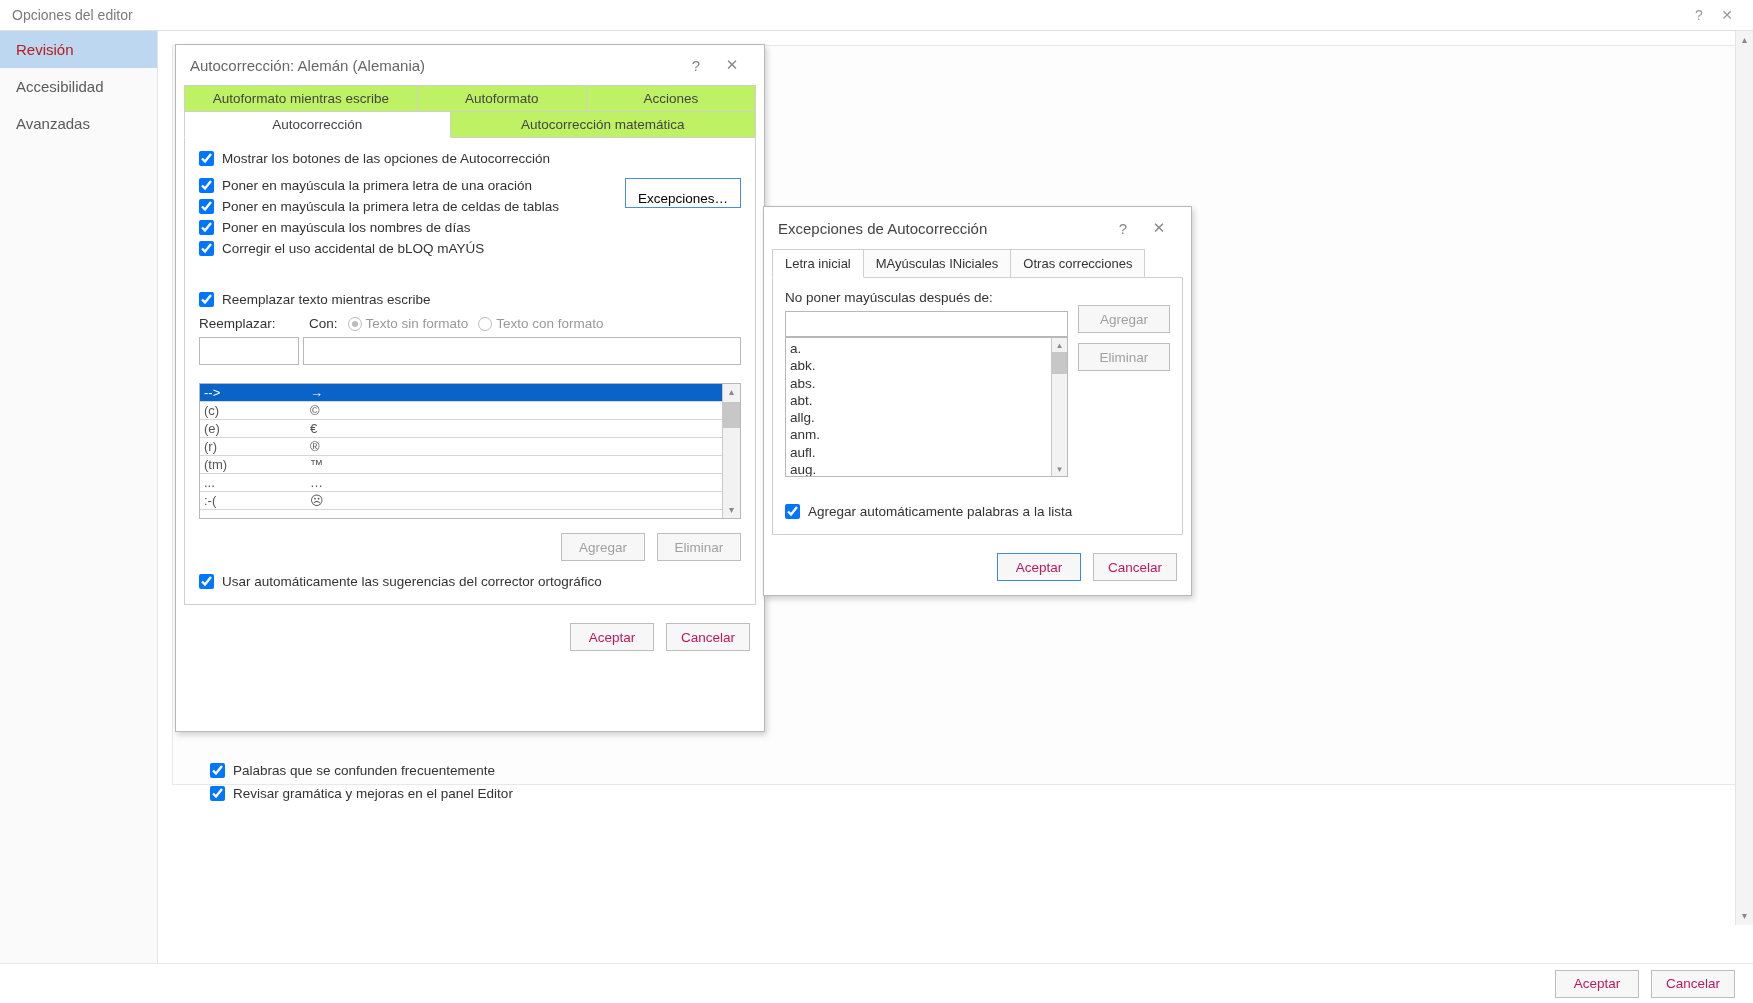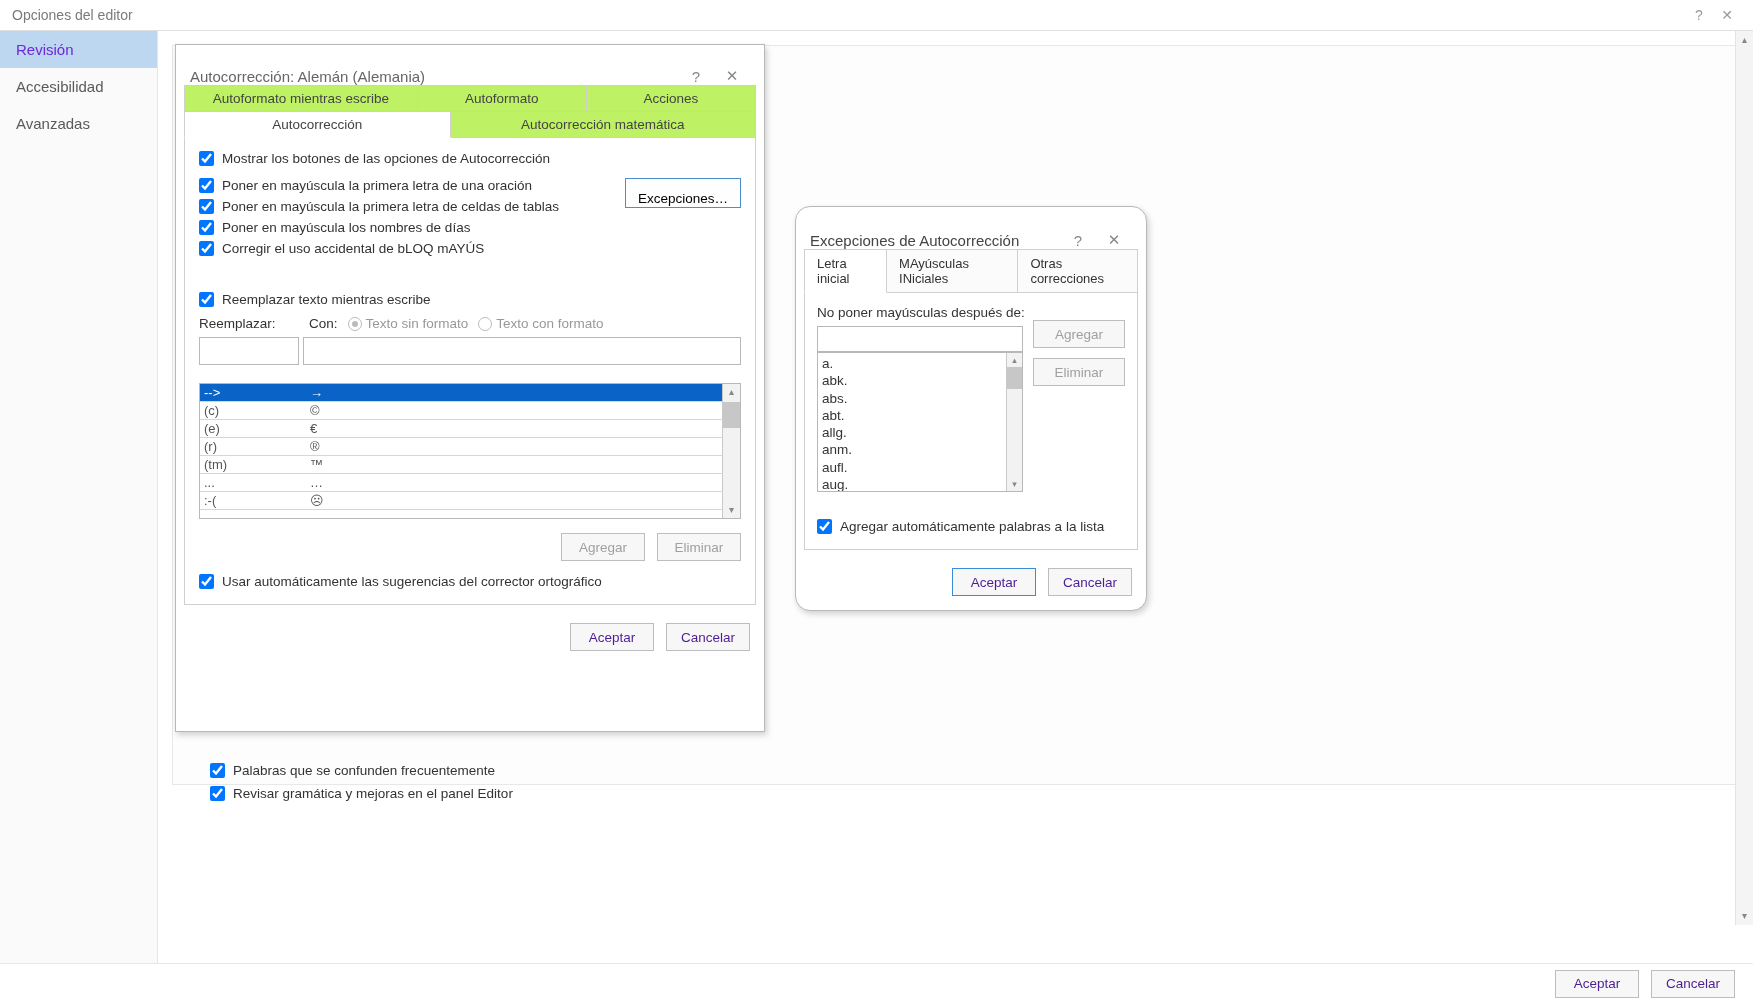--- a/index.html
+++ b/index.html
@@ -39,21 +39,21 @@
   border-right: 1px solid #e5e5e5;
 }
 .sidebar .nav-item {
   padding: 10px 16px;
   font-size: 15px;
   color: #5a5a5a;
   cursor: default;
 }
 .sidebar .nav-item.selected {
   background: #bcd7ef;
-  color: #6d28d9;
+  color: #b91c1c;
 }
 
 .main-pane {
   flex: 1;
   position: relative;
   background: #fff;
   padding: 14px;
 }
 .main-inner {
   border: 1px solid #e8e8e8;
@@ -93,38 +93,38 @@
   padding: 0 18px; gap: 12px;
   border-top: 1px solid #e8e8e8;
   background: #fff;
 }
 button.std {
   min-width: 84px; height: 28px;
   padding: 0 14px;
   border: 1px solid #bdbdbd;
   background: #f7f7f7;
   font: inherit;
-  color: #4c1d95;
+  color: #be185d;
 }
 button.std:disabled { color:#a0a0a0; }
 button.primary {
   border: 1.5px solid #3b8cd6;
 }
 
 
 .dialog {
   position: absolute;
   background: #fff;
   border: 1px solid #b8b8b8;
   box-shadow: 2px 3px 6px rgba(0,0,0,.18);
 }
 .autocorrect-dialog { left: 175px; top: 44px; width: 590px; height: 688px; }
 .dialog-title {
   height: 40px;
-  display: flex; align-items: flex-end;
+  display: flex; align-items: center;
   padding: 0 14px;
   font-size: 15px;
   color: #666;
 }
 .dialog-title .spacer { flex:1; }
 .dialog-title .winbtn { width: 36px; text-align:center; color:#888; font-size:15px; }
 
 .tab-rows { padding: 0 8px; }
 .tab-row { display:flex; }
 .tab {
@@ -209,21 +209,21 @@
 .repl-scroll .track { flex:1;}
 
 .repl-btns { display:flex; justify-content:flex-end; gap:12px; margin-top:14px;}
 
 .dialog-footer {
   display:flex; justify-content:flex-end; gap:12px;
   padding: 10px 14px 14px;
 }
 
 
-.exc-dialog { left: 795px; top: 206px; width: 352px; border-radius: 15px; }
+.exc-dialog { left: 763px; top: 206px; width: 429px; }
 .exc-dialog .dialog-title { height:42px; color:#444; font-size:15px;}
 .exc-tabs { display:flex; margin:0 8px -1px; }
 .exc-tab {
   border:1px solid #cfcfcf;
   padding:6px 12px;
   font-size:13px;
   background:#fbfbfb;
 }
 .exc-tab + .exc-tab { margin-left:-1px;}
 .exc-tab.active { background:#fff; border-bottom-color:#fff; position:relative; z-index:2;}

